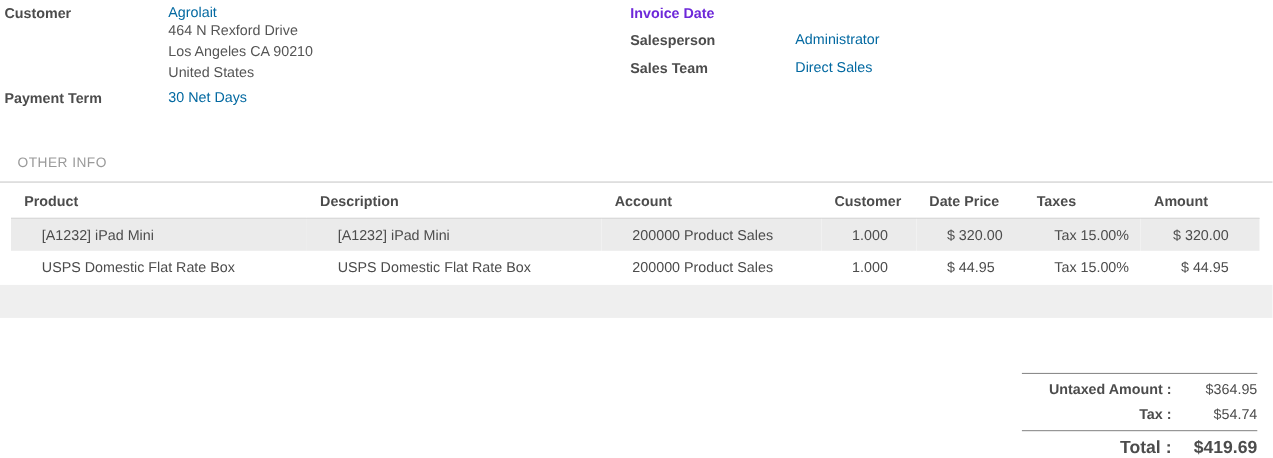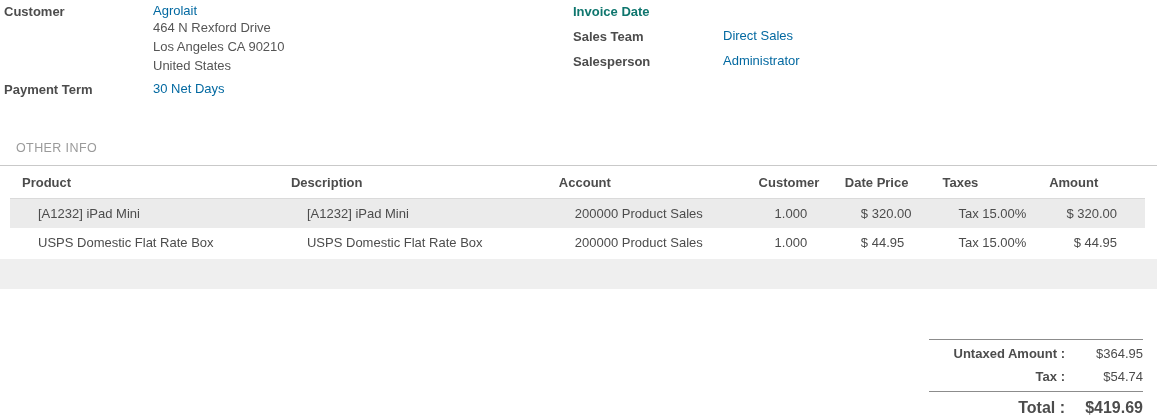--- a/index.html
+++ b/index.html
@@ -20,21 +20,21 @@
     padding: 3px 12px 0 4px;
   }
   .frow {
     display: grid;
     align-items: start;
     margin-bottom: 6px;
   }
   .fgroup-left .frow  { grid-template-columns: 149px 1fr; }
   .fgroup-right .frow { grid-template-columns: 150px 1fr; margin-bottom: 9px; }
   .flabel { font-weight: bold; color: #4c4c4c; padding-top: 1px; }
-  .flabel.muted { color: #0f766e; }
+  .flabel.muted { color: #6d28d9; }
   .link {
     color: #0369a1;
     text-decoration: none;
     cursor: pointer;
   }
   .addr div { line-height: 19px; color: #555; }
   .frow.payment-term { margin-top: 4px; }
 
   
   .tabbar {
@@ -138,26 +138,26 @@
       <div><a class="link">30 Net Days</a></div>
     </div>
   </div>
 
   <div class="fgroup-right">
     <div class="frow">
       <div class="flabel muted">Invoice Date</div>
       <div></div>
     </div>
     <div class="frow">
+      <div class="flabel">Salesperson</div>
+      <div><a class="link">Administrator</a></div>
+    </div>
+    <div class="frow">
       <div class="flabel">Sales Team</div>
       <div><a class="link">Direct Sales</a></div>
-    </div>
-    <div class="frow">
-      <div class="flabel">Salesperson</div>
-      <div><a class="link">Administrator</a></div>
     </div>
   </div>
 </div>
 
 <div class="tabbar">
   <div class="tab">OTHER INFO</div>
 </div>
 
 <table class="lines">
   <colgroup>

